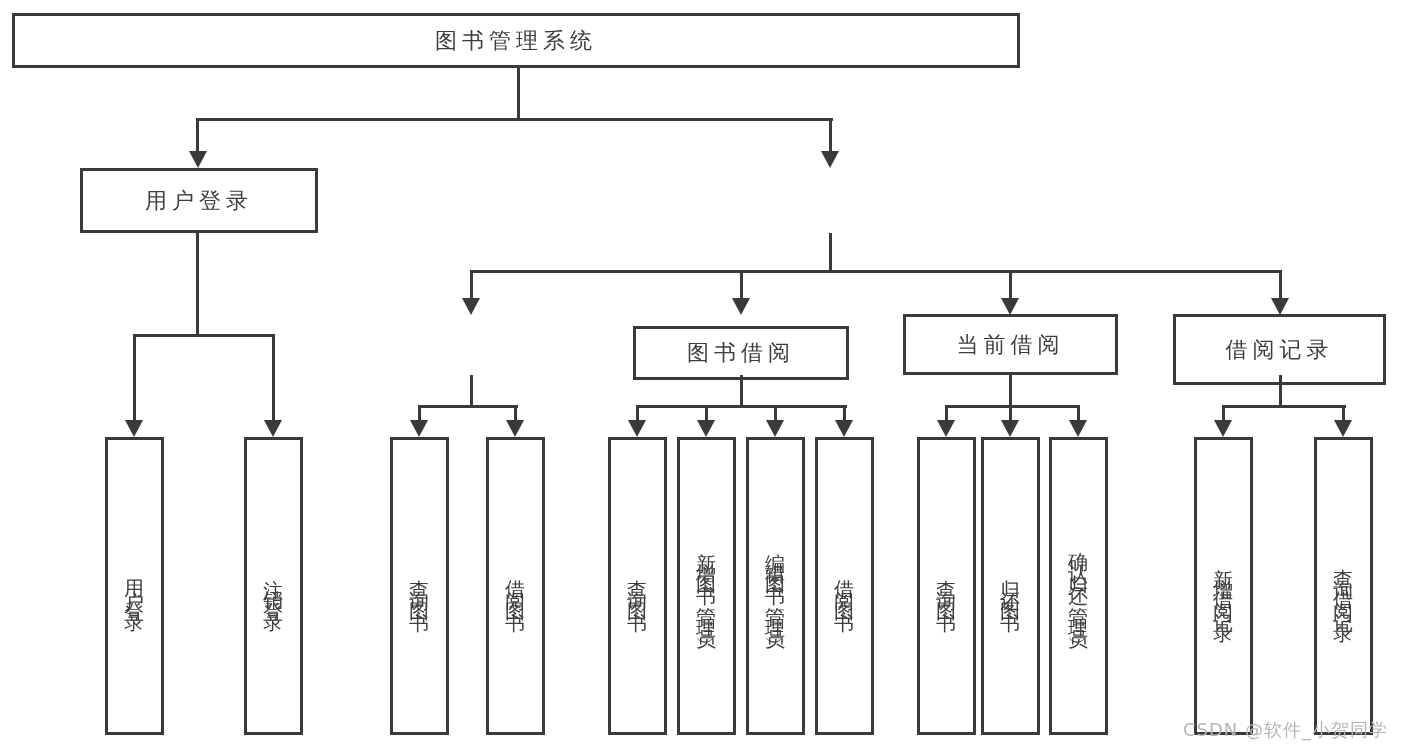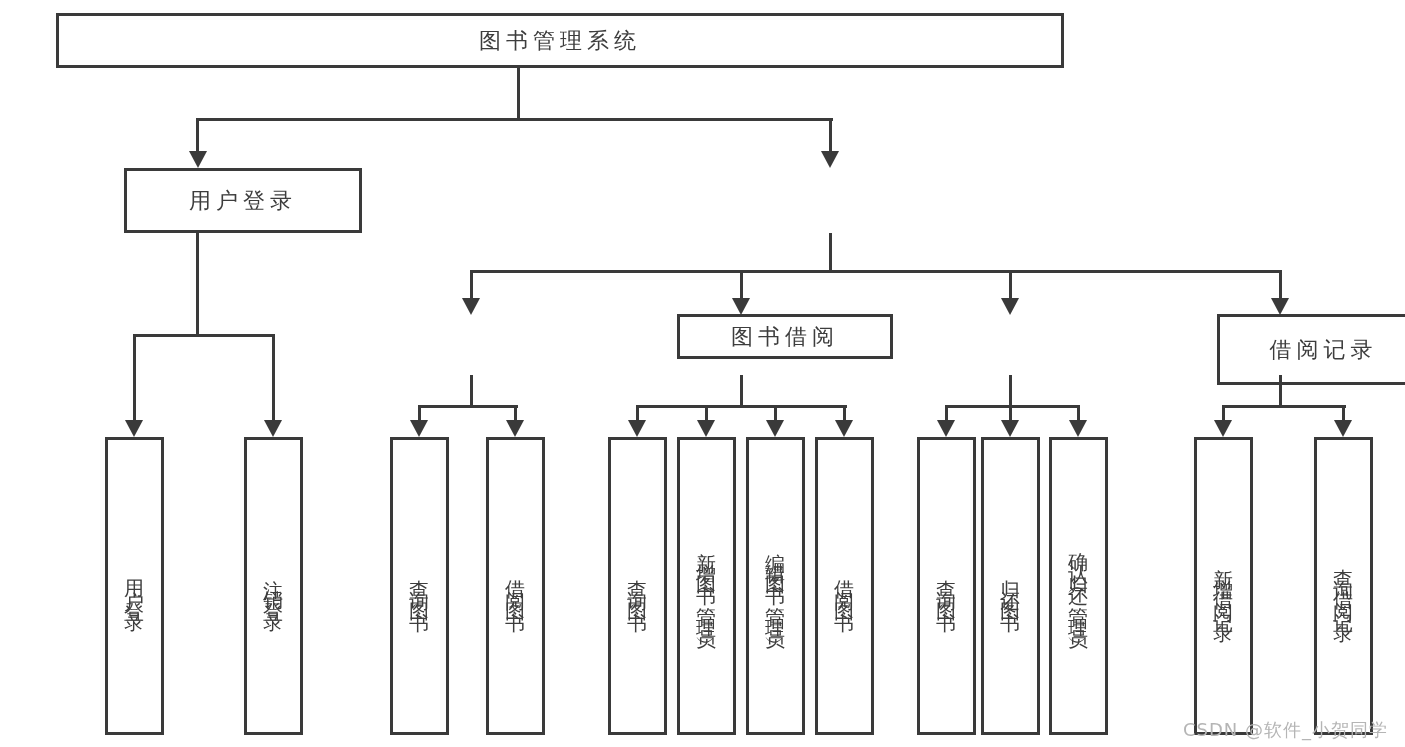--- a/index.html
+++ b/index.html
@@ -24,21 +24,20 @@
     color:var(--text);
     display:flex;
     align-items:center;
     justify-content:center;
   }
   .hnode{
     font-size:22px;
     letter-spacing:5px;
     line-height:1;
     white-space:nowrap;
-    margin-left:44px;
   }
   .vnode{
     writing-mode:vertical-rl;
     text-orientation:mixed;
     font-size:20px;
     letter-spacing:11px;
     line-height:1;
   }
   .seg{position:absolute;background:var(--line);}
   .arrowhead{
@@ -59,21 +58,22 @@
 </style>
 </head>
 <body>
 
 <div class="canvas">
 
   <div class="node hnode" style="left:12px;top:13px;width:1008px;height:55px">图书管理系统</div>
 
   <div class="node hnode" style="left:80px;top:168px;width:238px;height:65px">用户登录</div>
 
-  <div class="node hnode" style="left:633px;top:314px;width:216px;height:45px">图书借阅</div>
+  <div class="node hnode" style="left:633px;top:326px;width:216px;height:54px">图书借阅</div>
+  <div class="node hnode" style="left:903px;top:314px;width:215px;height:61px">当前借阅</div>
   <div class="node hnode" style="left:1173px;top:314px;width:213px;height:71px">借阅记录</div>
 
   <div class="node vnode" style="left:105px;top:437px;width:59px;height:298px">用户登录</div>
   <div class="node vnode" style="left:244px;top:437px;width:59px;height:298px">注销登录</div>
 
   <div class="node vnode" style="left:390px;top:437px;width:59px;height:298px">查询图书</div>
   <div class="node vnode" style="left:486px;top:437px;width:59px;height:298px">借阅图书</div>
 
   <div class="node vnode" style="left:608px;top:437px;width:59px;height:298px">查询图书</div>
   <div class="node vnode" style="left:677px;top:437px;width:59px;height:298px">新增图书（管理员）</div>

